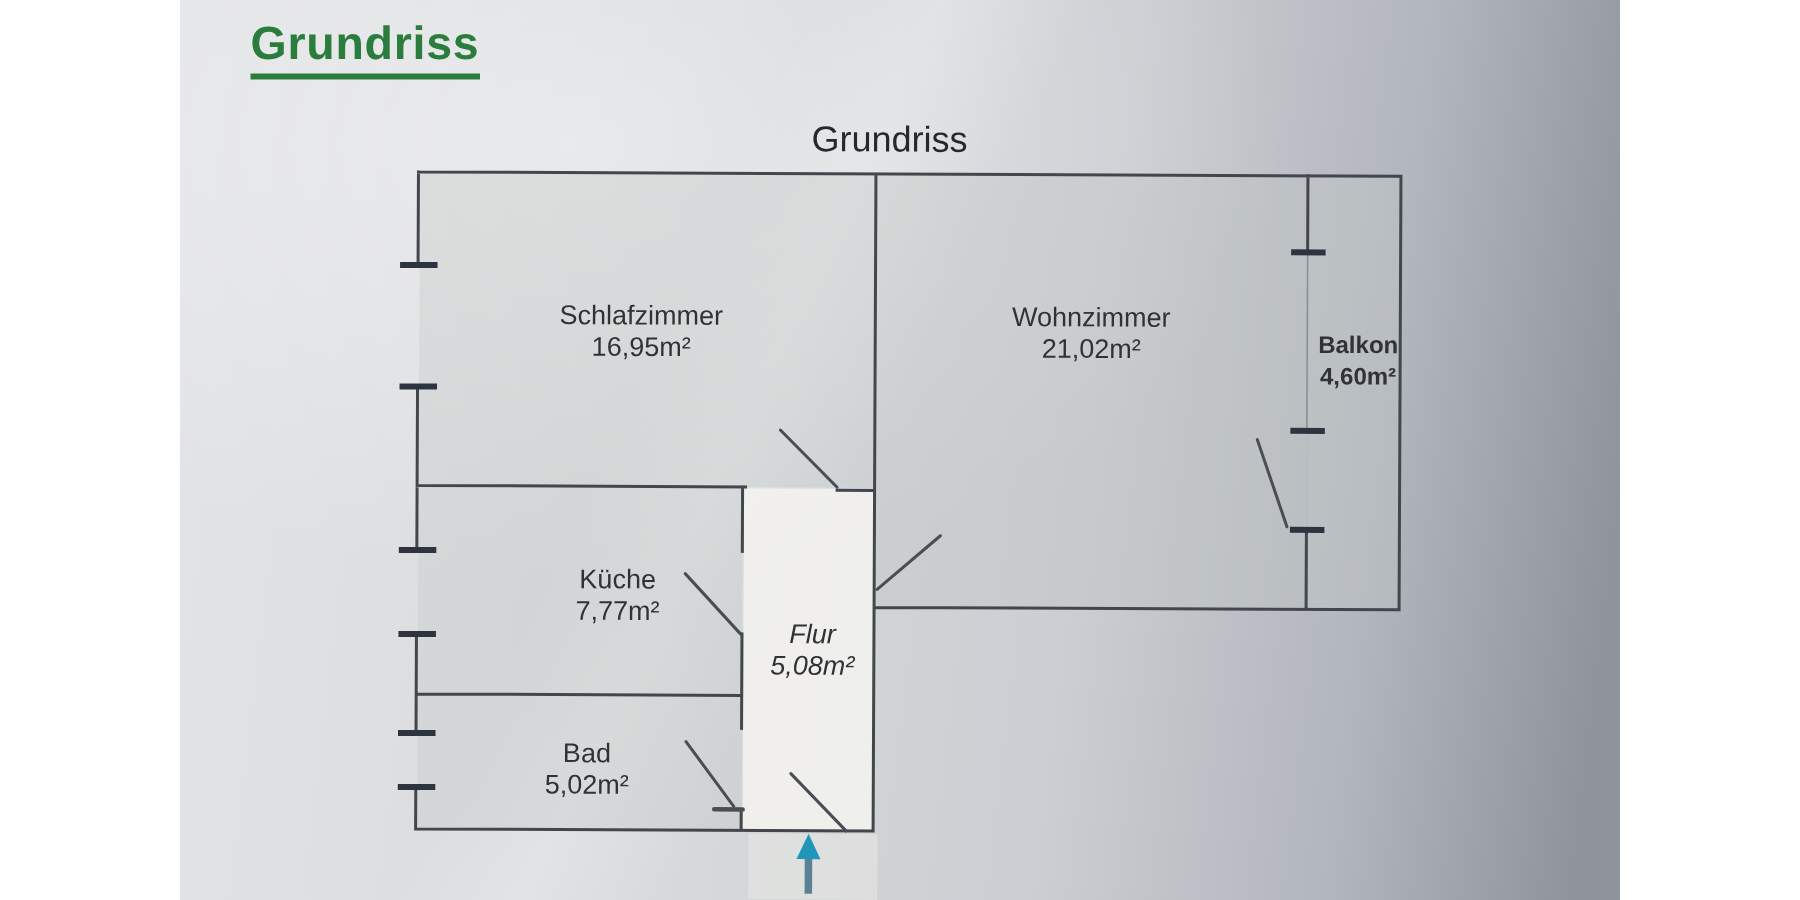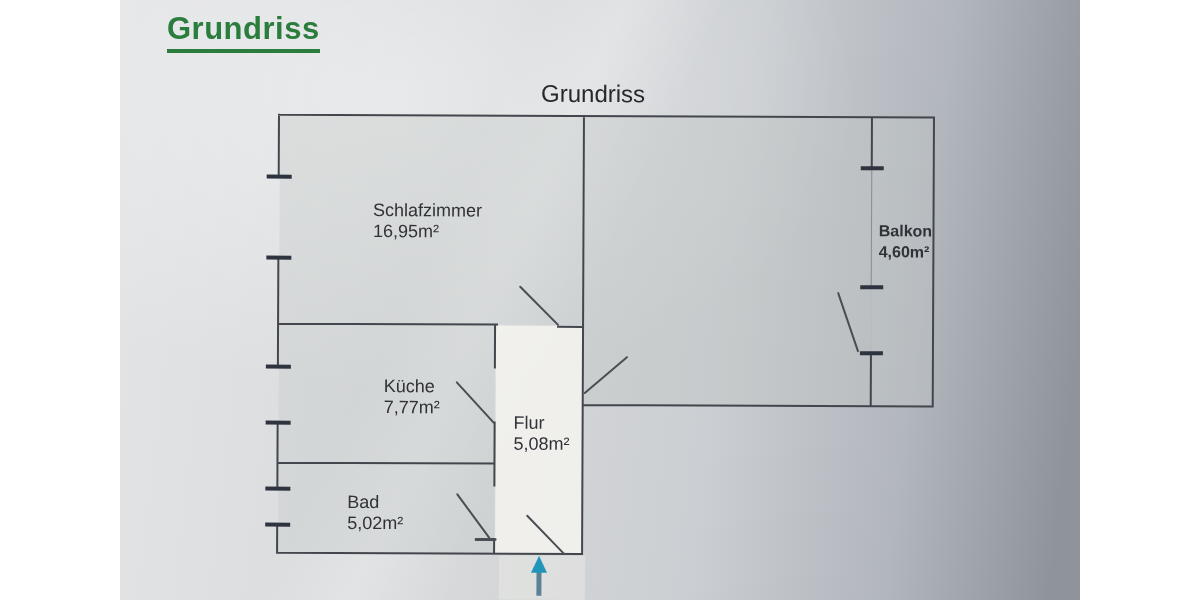--- a/index.html
+++ b/index.html
@@ -22,29 +22,29 @@
   }
   .plan-rot{position:absolute;left:0;top:0;width:1200px;height:600px;
     transform:rotate(.25deg);transform-origin:590px 340px;}
   .plan-svg{position:absolute;left:0;top:0;}
   .plan-title{
     position:absolute;left:592px;top:80px;transform:translateX(-50%);
     font-size:24px;color:#26282c;white-space:nowrap;
   }
   .room-label{
     position:absolute;transform:translateX(-50%);
-    font-size:18px;line-height:21px;color:#303237;white-space:nowrap;
+    font-size:18px;line-height:21px;color:#303237;text-align:center;white-space:nowrap;
   }
   .room-label.small{font-size:16px;line-height:21px;font-weight:bold;}
   .lbl-schlafzimmer{left:427px;top:201px;}
   .lbl-wohnzimmer{left:727px;top:201px;}
   .lbl-balkon{left:905px;top:219px;}
   .lbl-kueche{left:384px;top:377px;margin-left:28px;}
-  .lbl-flur{left:542px;top:413px;}
-  .lbl-bad{left:376px;top:493px;}
+  .lbl-flur{left:542px;top:413px;font-style:italic;}
+  .lbl-bad{left:392px;top:493px;}
 </style>
 </head>
 <body>
 
 <div class="stage">
 
   <div class="paper"></div>
 
   <div class="heading">Grundriss</div>
 
@@ -102,20 +102,24 @@
         <rect x="537.5" y="571" width="5" height="25" fill="#5d8194"></rect>
         <polygon points="540,556 532,573 548,573" fill="#2196ba"></polygon>
       </g>
     </svg>
 
     <div class="room-label lbl-schlafzimmer">
       <div>Schlafzimmer</div>
       <div>16,95m²</div>
     </div>
 
+    <div class="room-label lbl-wohnzimmer">
+      <div>Wohnzimmer</div>
+      <div>21,02m²</div>
+    </div>
 
     <div class="room-label small lbl-balkon">
       <div>Balkon</div>
       <div>4,60m²</div>
     </div>
 
     <div class="room-label lbl-kueche">
       <div>Küche</div>
       <div>7,77m²</div>
     </div>

